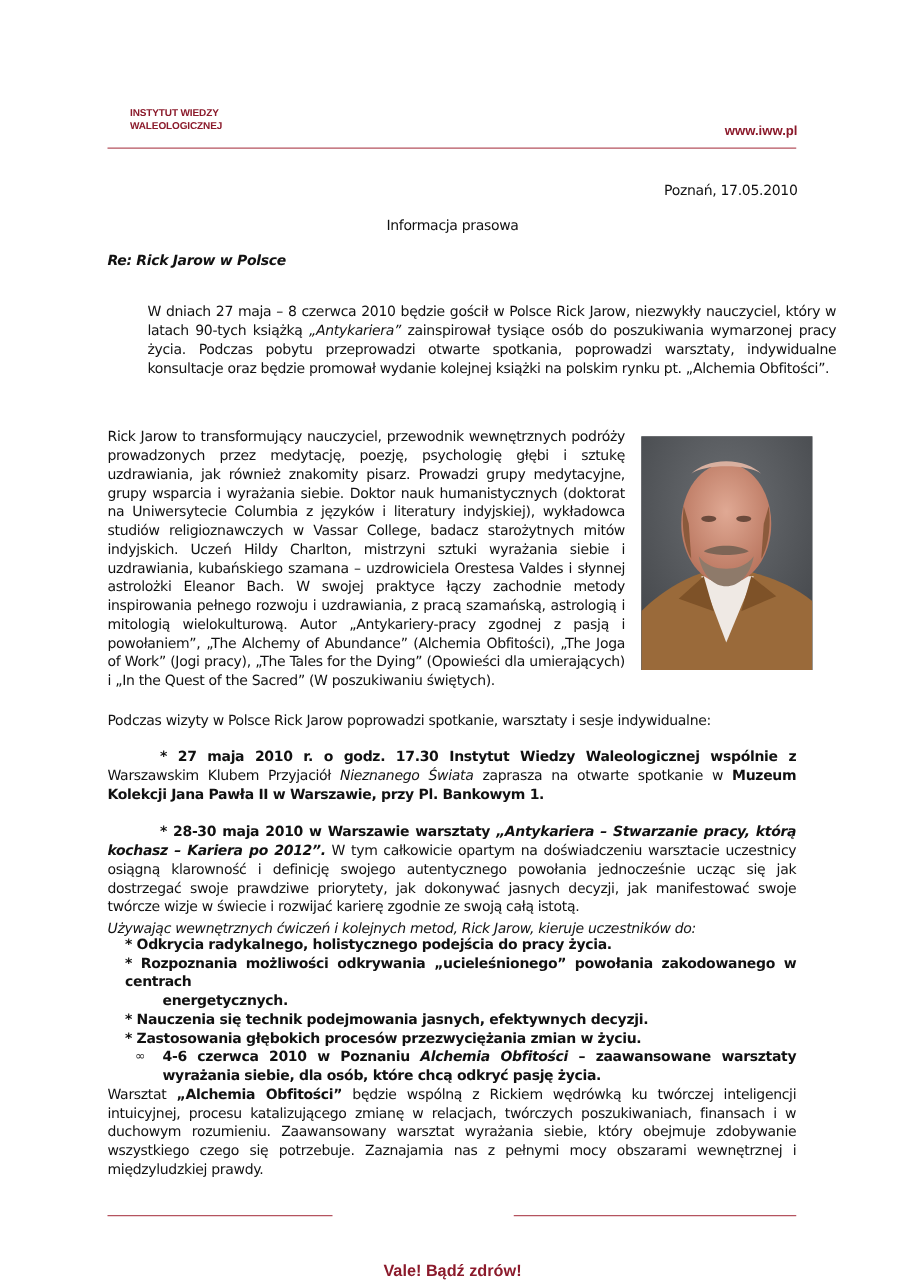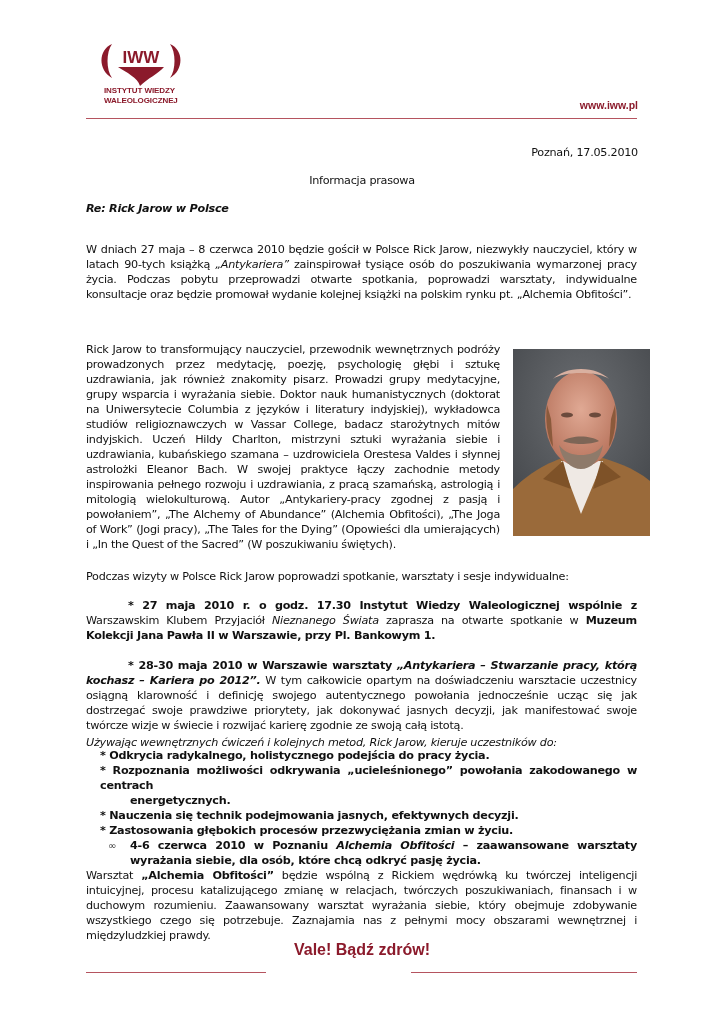--- a/index.html
+++ b/index.html
@@ -30,51 +30,43 @@
 
   .indent { text-indent: 42px; }
   .bullets { position: absolute; left: 86px; width: 551px; font-size: 11.2px; line-height: 15px; letter-spacing: -0.25px; font-weight: bold; }
   .bullets .b { padding-left: 14px; text-align: justify; }
   .cont { padding-left: 44px; display: block; }
   .inf-item { position: absolute; left: 86px; width: 551px; font-size: 11.2px; line-height: 15px; letter-spacing: -0.25px; }
   .inf-item .sym { position: absolute; left: 22px; top: 0; font-size: 10px; color: #333; }
   .inf-item .content { margin-left: 44px; font-weight: bold; text-align: justify; }
 
   .footer-line { position: absolute; top: 972px; height: 1px; background: #b5535f; }
-  .footer-text { position: absolute; left: 0; width: 724px; top: 941px; text-align: center;
-                 font-family: "Liberation Sans", sans-serif; font-weight: bold; font-size: 16px; color: #8b1a2b; }
+  .footer-text { position: absolute; left: 0; width: 724px; top: 1009px; text-align: center;
+                 font-family: "Liberation Sans", sans-serif; font-weight: bold; font-size: 13px; color: #8b1a2b; }
   b, .bold { font-weight: bold; }
   i, .ital { font-style: italic; }
 </style>
 </head>
 <body>
 
 <div class="page">
 
-  <div class="logo">
-    <svg width="90" height="46" viewBox="0 0 90 46">
-      <path d="M16 4 C2 10 2 30 16 38 C10 30 10 12 16 4 Z" fill="#8b1a2b"></path>
-      <path d="M74 4 C88 10 88 30 74 38 C80 30 80 12 74 4 Z" fill="#8b1a2b"></path>
-      <path d="M22 27 L68 27 C62 34 52 38 44 46 C42 38 30 32 22 27 Z" fill="#8b1a2b"></path>
-      <text x="45" y="23" text-anchor="middle" font-family="Liberation Sans, sans-serif" font-weight="bold" font-size="17" fill="#8b1a2b">IWW</text>
-    </svg>
-  </div>
   <div class="logo-text">
     <div>INSTYTUT WIEDZY</div>
     <div>WALEOLOGICZNEJ</div>
   </div>
 
   <div class="www">www.iww.pl</div>
   <div class="hline" style="top:118px;"></div>
 
   <div class="date">Poznań, 17.05.2010</div>
   <div class="info">Informacja prasowa</div>
   <div class="re">Re: Rick Jarow w Polsce</div>
 
-  <div class="txt" style="top:242px;">
+  <div class="txt" style="top:242px;margin-left:32px;">
     <span>W dniach 27 maja – 8 czerwca 2010 będzie gościł w Polsce Rick Jarow, niezwykły nauczyciel, który w latach 90-tych książką </span><i>„Antykariera”</i><span> zainspirował tysiące osób do poszukiwania wymarzonej pracy życia. Podczas pobytu przeprowadzi otwarte spotkania, poprowadzi warsztaty, indywidualne konsultacje oraz będzie promował wydanie kolejnej książki na polskim rynku pt. „Alchemia Obfitości”.</span>
   </div>
 
   <div class="txt bio" style="top:342px;">Rick Jarow to transformujący nauczyciel, przewodnik wewnętrznych podróży prowadzonych przez medytację, poezję, psychologię głębi i sztukę uzdrawiania, jak również znakomity pisarz. Prowadzi grupy medytacyjne, grupy wsparcia i wyrażania siebie. Doktor nauk humanistycznych (doktorat na Uniwersytecie Columbia z języków i literatury indyjskiej), wykładowca studiów religioznawczych w Vassar College, badacz starożytnych mitów indyjskich. Uczeń Hildy Charlton, mistrzyni sztuki wyrażania siebie i uzdrawiania, kubańskiego szamana – uzdrowiciela Orestesa Valdes i słynnej astrolożki Eleanor Bach. W swojej praktyce łączy zachodnie metody inspirowania pełnego rozwoju i uzdrawiania, z pracą szamańską, astrologią i mitologią wielokulturową. Autor „Antykariery-pracy zgodnej z pasją i powołaniem”, „The Alchemy of Abundance” (Alchemia Obfitości), „The Joga of Work” (Jogi pracy), „The Tales for the Dying” (Opowieści dla umierających) i „In the Quest of the Sacred” (W poszukiwaniu świętych).</div>
 
   <div class="photo" title="Rick Jarow portrait">
     <svg width="137" height="187" viewBox="0 0 137 187">
       <defs>
         <radialGradient id="bg" cx="50%" cy="30%" r="70%">
           <stop offset="0" stop-color="#6b6e72"></stop>

